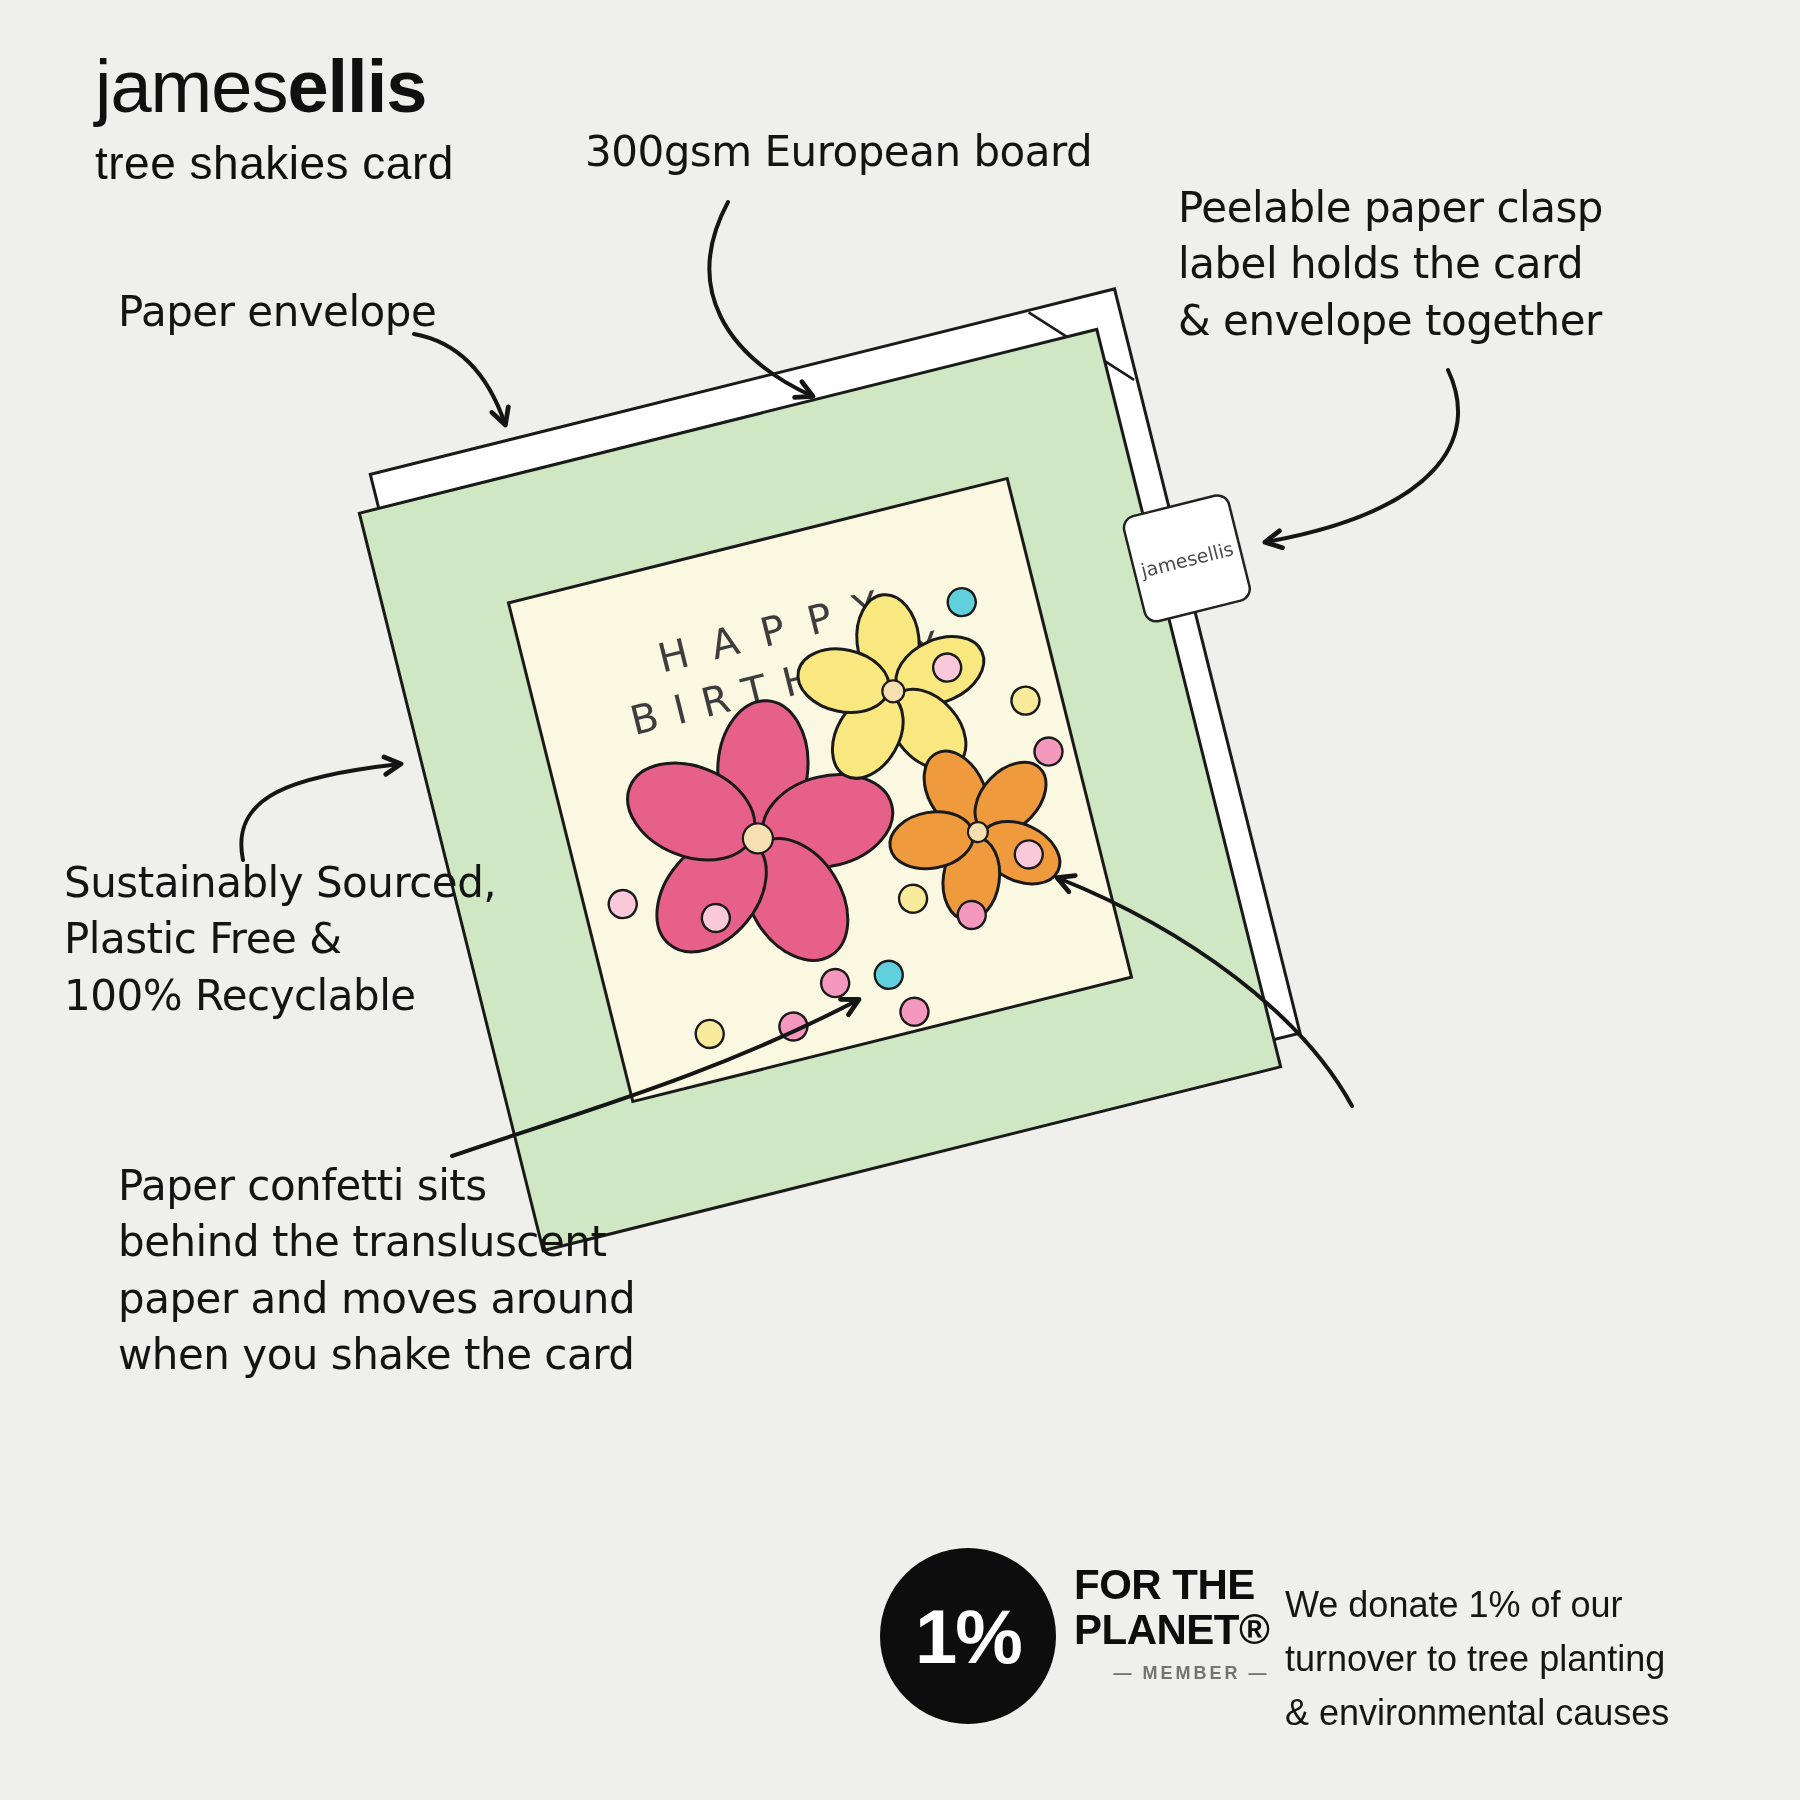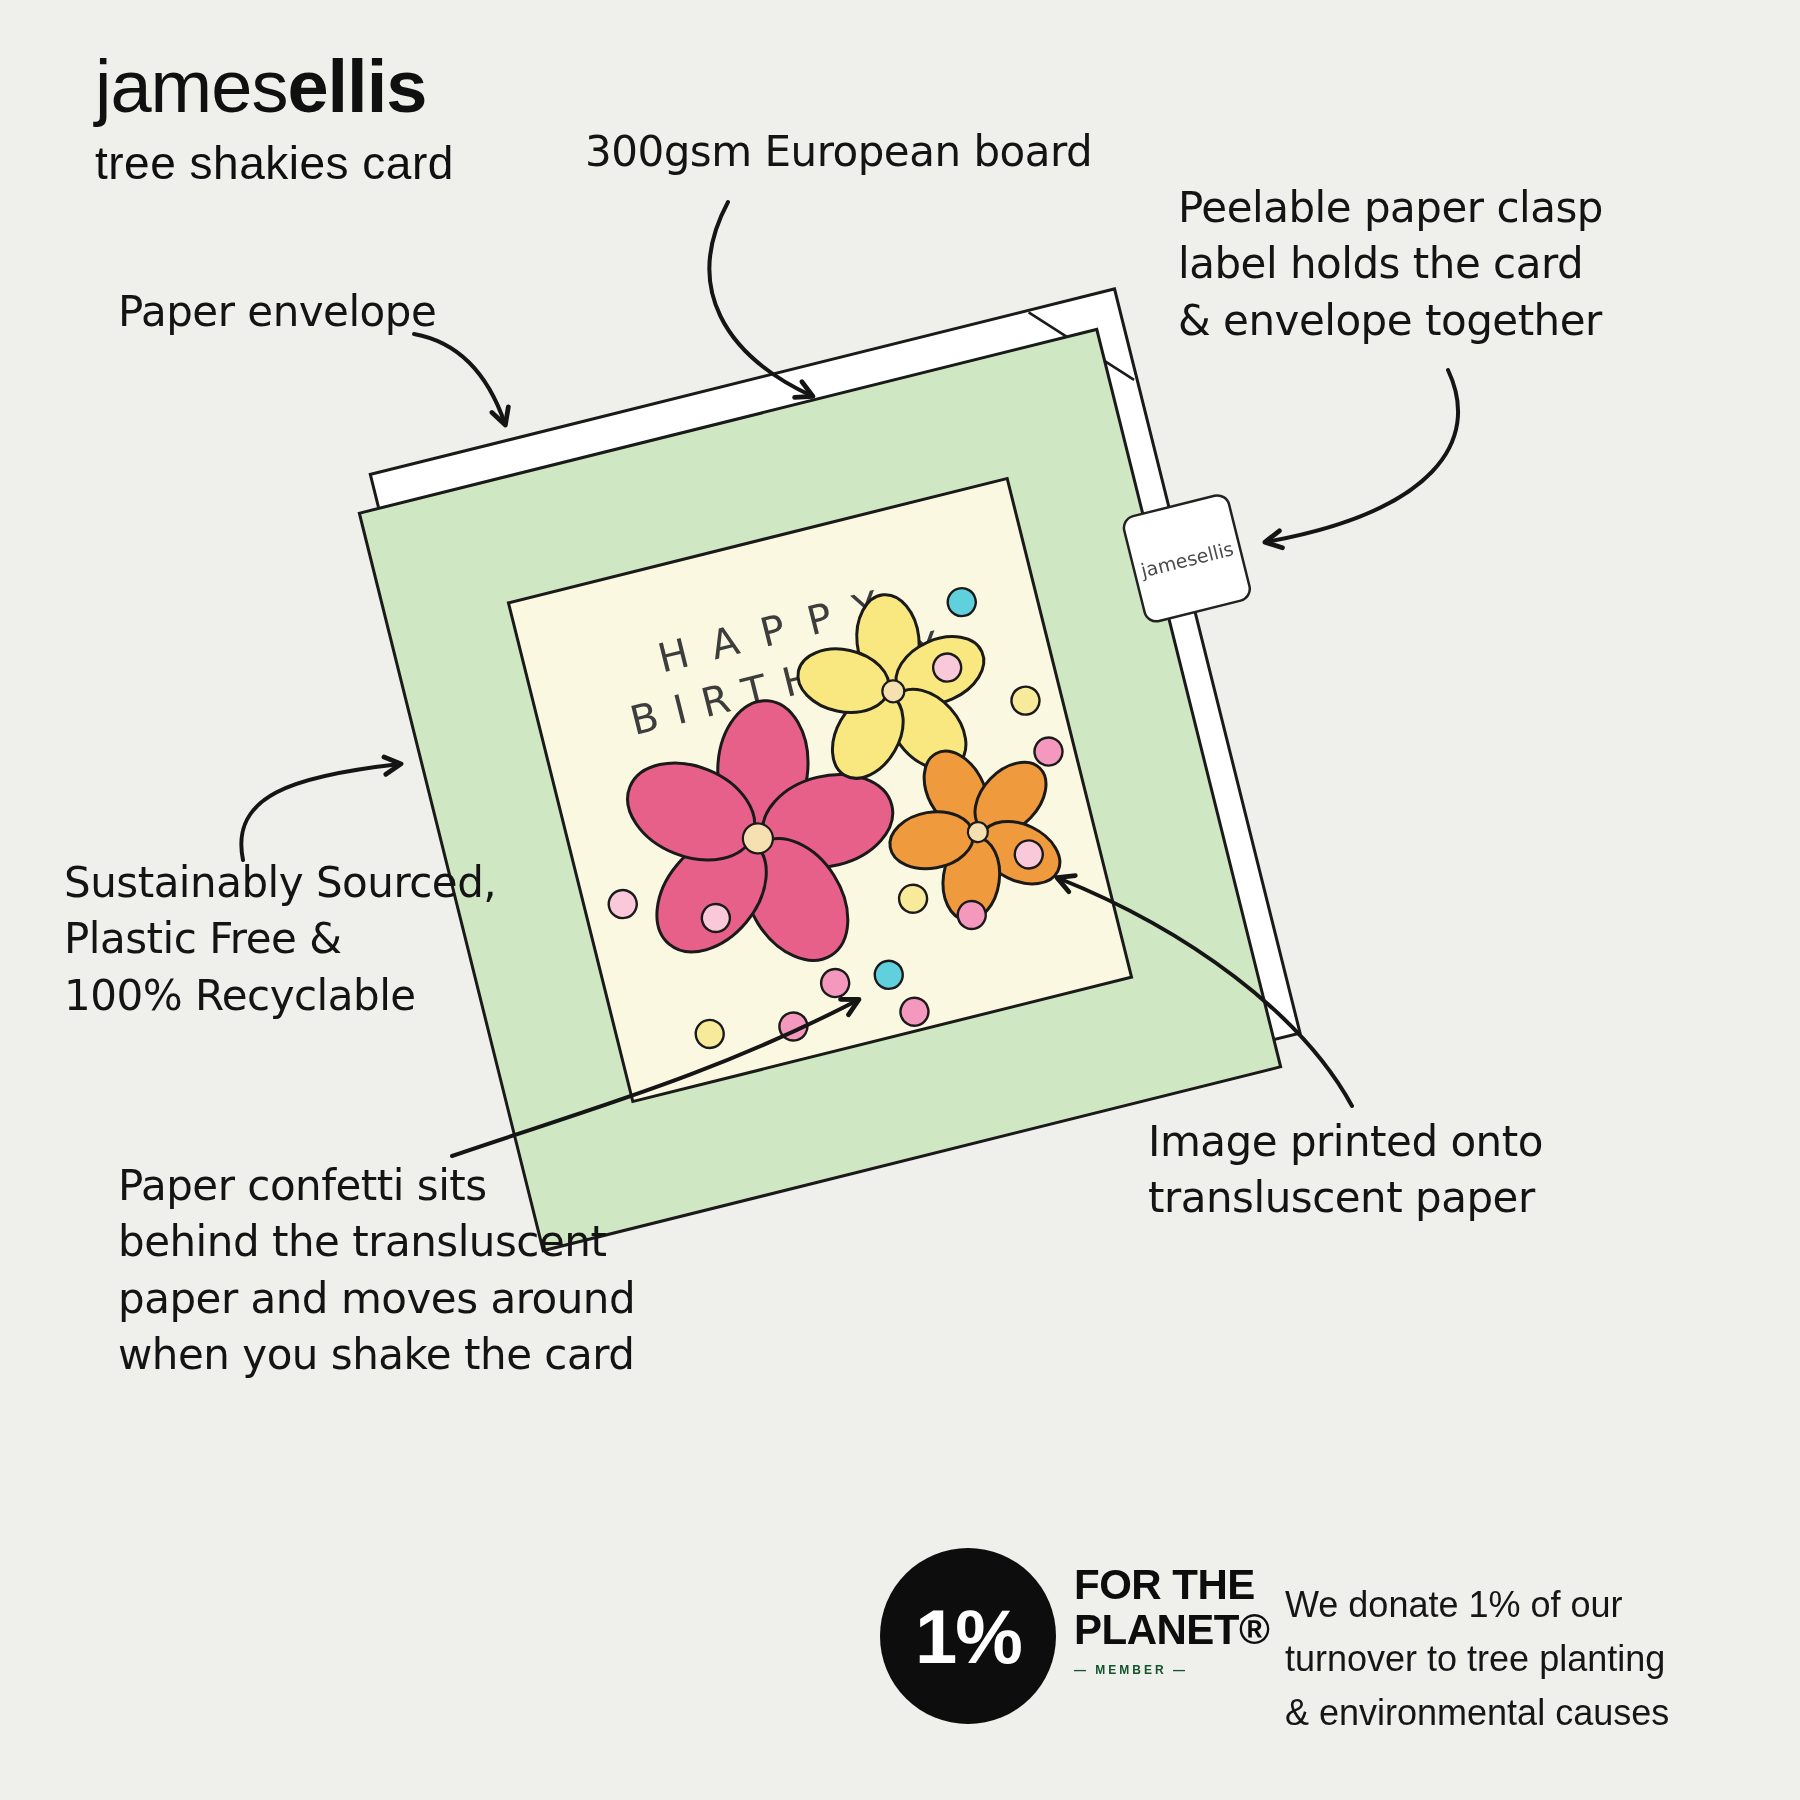--- a/index.html
+++ b/index.html
@@ -44,21 +44,21 @@
 
   
   .planet{position:absolute;left:880px;top:1548px;display:flex;gap:18px;align-items:flex-start;z-index:3;}
   .planet-circle{
     width:176px;height:176px;border-radius:50%;background:#0d0d0d;color:#ffffff;
     display:flex;align-items:center;justify-content:center;
     font-family:"Liberation Sans",sans-serif;font-weight:800;font-size:76px;letter-spacing:-2px;
   }
   .planet-text{padding-top:14px;}
   .planet-big{font-family:Liberation Sans, sans-serif;font-weight:900;font-size:42px;line-height:1.08;letter-spacing:-0.5px;color:#0d0d0d;}
-  .planet-member{font-family:"Liberation Sans",sans-serif;font-weight:700;font-size:12px;letter-spacing:3px;margin-top:10px;color:#14532d;text-align:left;}
+  .planet-member{font-family:"Liberation Sans",sans-serif;font-weight:700;font-size:18px;letter-spacing:3px;margin-top:10px;color:#737373;text-align:right;}
   .donation{
     position:absolute;left:1285px;top:1578px;z-index:3;
     font-family:"Liberation Sans",sans-serif;font-size:36px;line-height:1.5;color:#161616;white-space:pre-line;
   }
 </style>
 </head>
 <body>
 
 <div class="stage">
 
@@ -148,22 +148,20 @@
 label holds the card
 &amp; envelope together</div>
   <div class="annotation" id="ann-envelope">Paper envelope</div>
   <div class="annotation" id="ann-sustainable">Sustainably Sourced,
 Plastic Free &amp;
 100% Recyclable</div>
   <div class="annotation" id="ann-confetti">Paper confetti sits
 behind the transluscent
 paper and moves around
 when you shake the card</div>
-  <div class="annotation" id="ann-printed">Image printed onto
-transluscent paper</div>
 
   <div class="planet">
     <div class="planet-circle">
       <span>1%</span>
     </div>
     <div class="planet-text">
       <div class="planet-big">FOR THE</div>
       <div class="planet-big">PLANET®</div>
       <div class="planet-member">— MEMBER —</div>
     </div>

